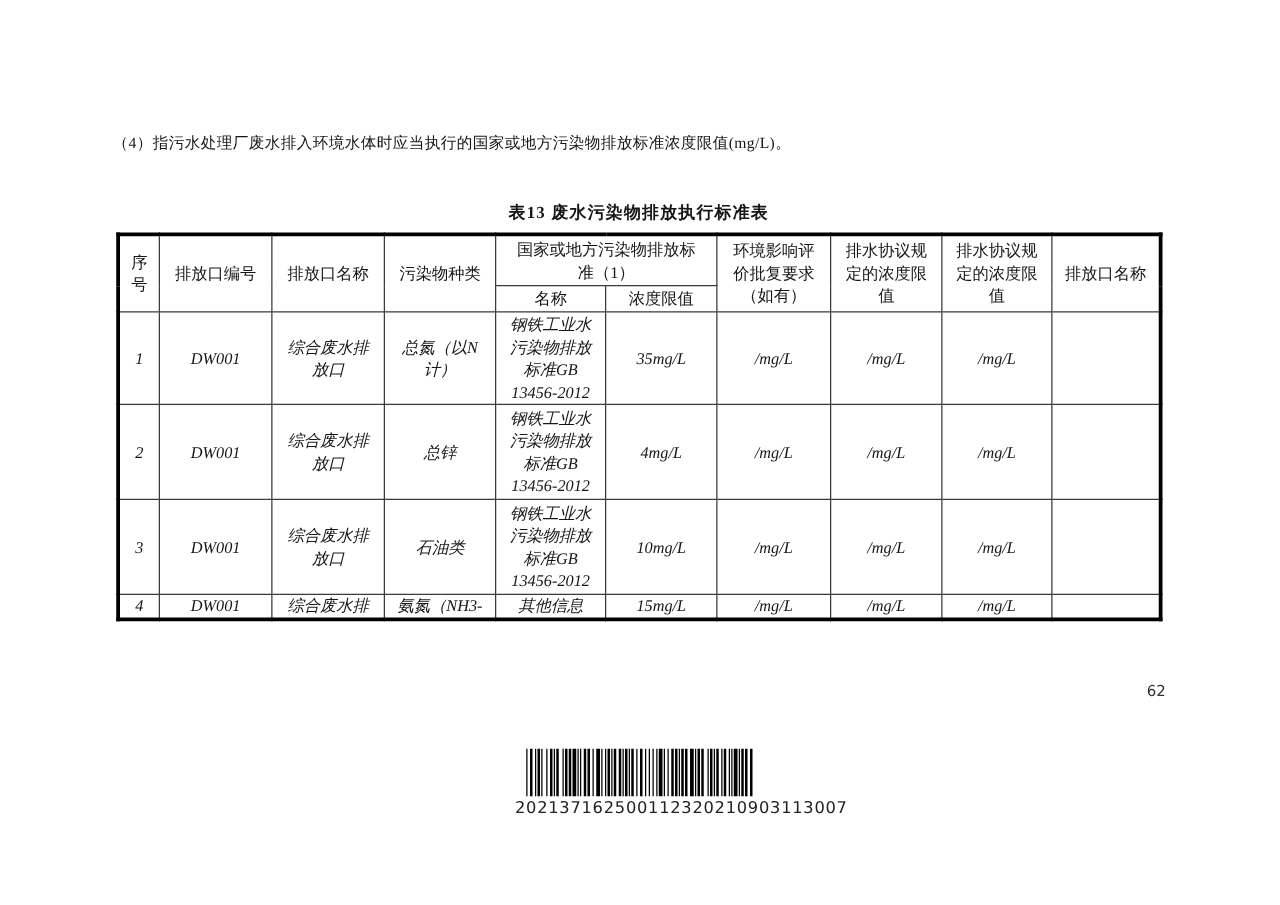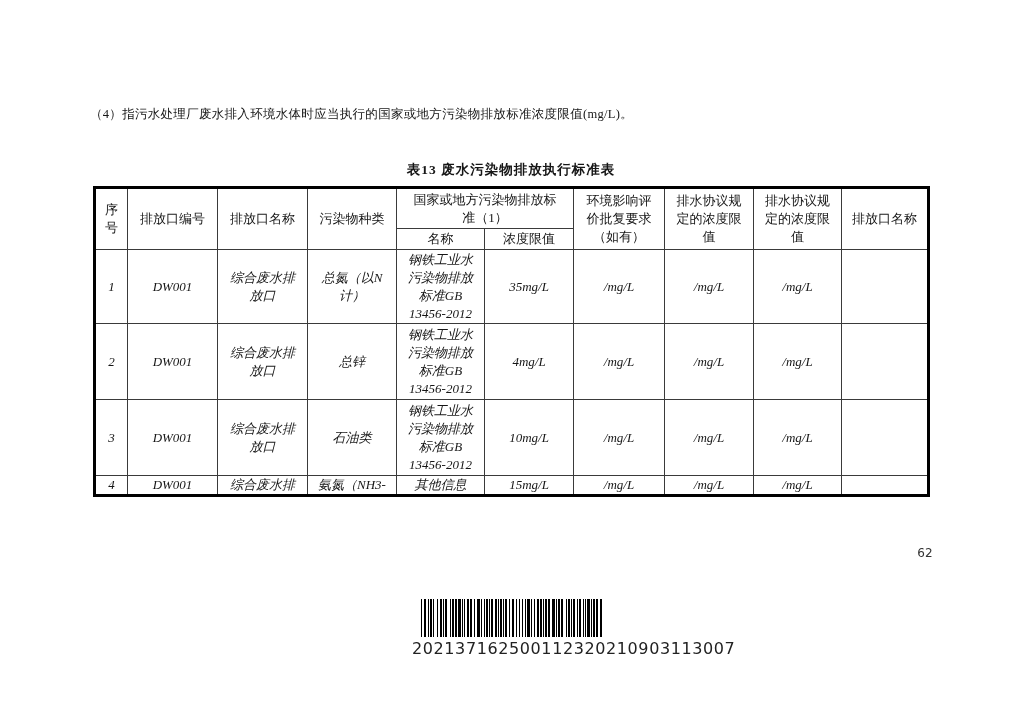--- a/index.html
+++ b/index.html
@@ -30,21 +30,21 @@
   tr.r4 td { white-space:nowrap; line-height:18px; vertical-align:middle; }
 
   .page-number { position:absolute; left:900px; top:546px; width:50px;
                  text-align:center; font-size:12px; color:#333;
                  font-family:"DejaVu Sans","Liberation Sans",sans-serif; }
 
   .barcode { position:absolute; left:412px; top:599px; width:200px; text-align:center; }
   .barcode-bars { display:flex; justify-content:center; align-items:stretch;
                   height:38px; }
   .barcode-bars span { display:inline-block; background:#000; height:100%; flex:none; }
-  .barcode-digits { margin-top:2px; font-size:16px; letter-spacing:.6px;
+  .barcode-digits { margin-top:2px; font-size:13px; letter-spacing:.6px;
                     font-family:"DejaVu Sans","Liberation Sans",sans-serif; color:#222;
                     white-space:nowrap; }
 </style>
 </head>
 <body>
 
 <div class="note">（4）指污水处理厂废水排入环境水体时应当执行的国家或地方污染物排放标准浓度限值(mg/L)。</div>
 
 <div class="table-title">表13 废水污染物排放执行标准表</div>
 

